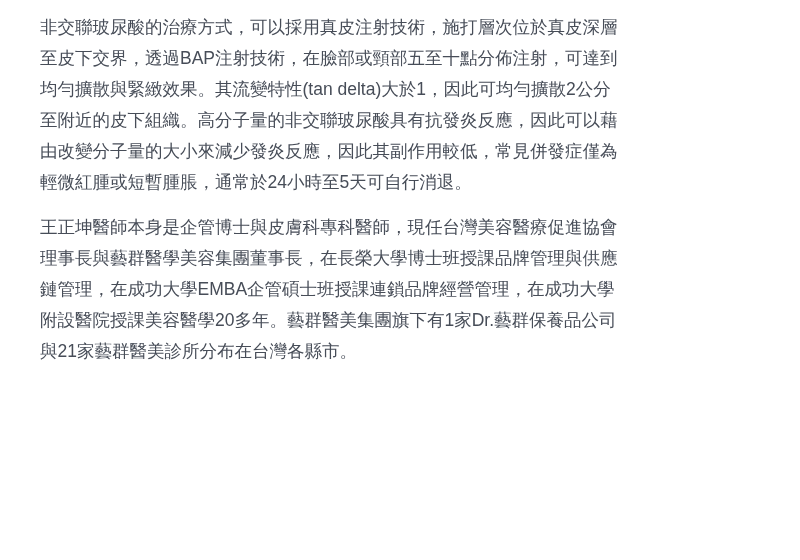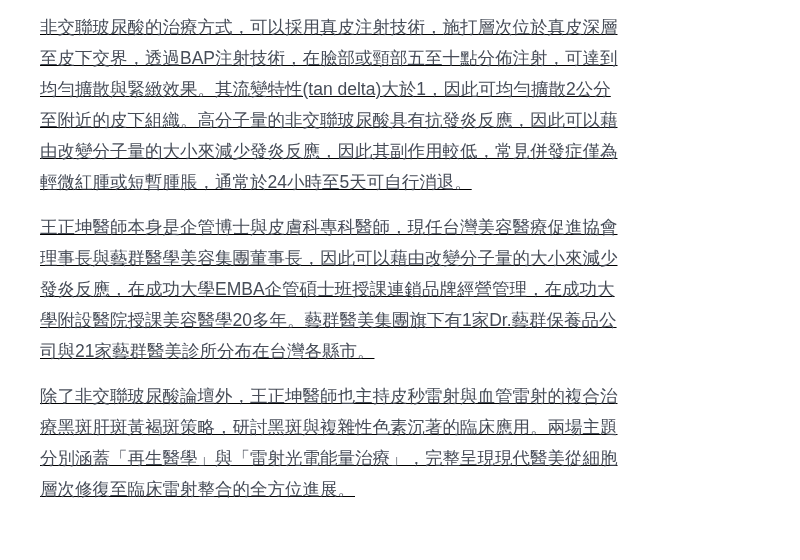--- a/index.html
+++ b/index.html
@@ -9,33 +9,31 @@
     overflow: hidden;
   }
   body {
     background: #ffffff;
     font-family: "Liberation Sans", "DejaVu Sans", sans-serif;
   }
   .article {
     width: 664px;
     height: 560px;
     padding: 12px 36px 0 40px;
-    text-decoration: underline;
   }
   .article p {
     font-size: 17.5px;
     line-height: 31px;
     color: #474d58;
     margin: 0 0 14px 0;
     text-align: left;
     word-break: break-all;
     overflow-wrap: break-word;
     font-weight: 400;
   }
 </style>
 </head>
 <body>
 
 <main class="article">
   <p>非交聯玻尿酸的治療方式，可以採用真皮注射技術，施打層次位於真皮深層至皮下交界，透過BAP注射技術，在臉部或頸部五至十點分佈注射，可達到均勻擴散與緊緻效果。其流變特性(tan delta)大於1，因此可均勻擴散2公分至附近的皮下組織。高分子量的非交聯玻尿酸具有抗發炎反應，因此可以藉由改變分子量的大小來減少發炎反應，因此其副作用較低，常見併發症僅為輕微紅腫或短暫腫脹，通常於24小時至5天可自行消退。</p>
-  <p>王正坤醫師本身是企管博士與皮膚科專科醫師，現任台灣美容醫療促進協會理事長與藝群醫學美容集團董事長，因此可以藉由改變分子量的大小來減少發炎反應，在成功大學EMBA企管碩士班授課連鎖品牌經營管理，在成功大學附設醫院授課美容醫學20多年。藝群醫美集團旗下有1家Dr.藝群保養品公司與21家藝群醫美診所分布在台灣各縣市。</p>
-  <p>除了非交聯玻尿酸論壇外，王正坤醫師也主持皮秒雷射與血管雷射的複合治療黑斑肝斑黃褐斑策略，研討黑斑與複雜性色素沉著的臨床應用。兩場主題分別涵蓋「再生醫學」與「雷射光電能量治療」，完整呈現現代醫美從細胞層次修復至臨床雷射整合的全方位進展。</p>
+  <p>王正坤醫師本身是企管博士與皮膚科專科醫師，現任台灣美容醫療促進協會理事長與藝群醫學美容集團董事長，在長榮大學博士班授課品牌管理與供應鏈管理，在成功大學EMBA企管碩士班授課連鎖品牌經營管理，在成功大學附設醫院授課美容醫學20多年。藝群醫美集團旗下有1家Dr.藝群保養品公司與21家藝群醫美診所分布在台灣各縣市。</p>
 </main>
 
 </body></html>

